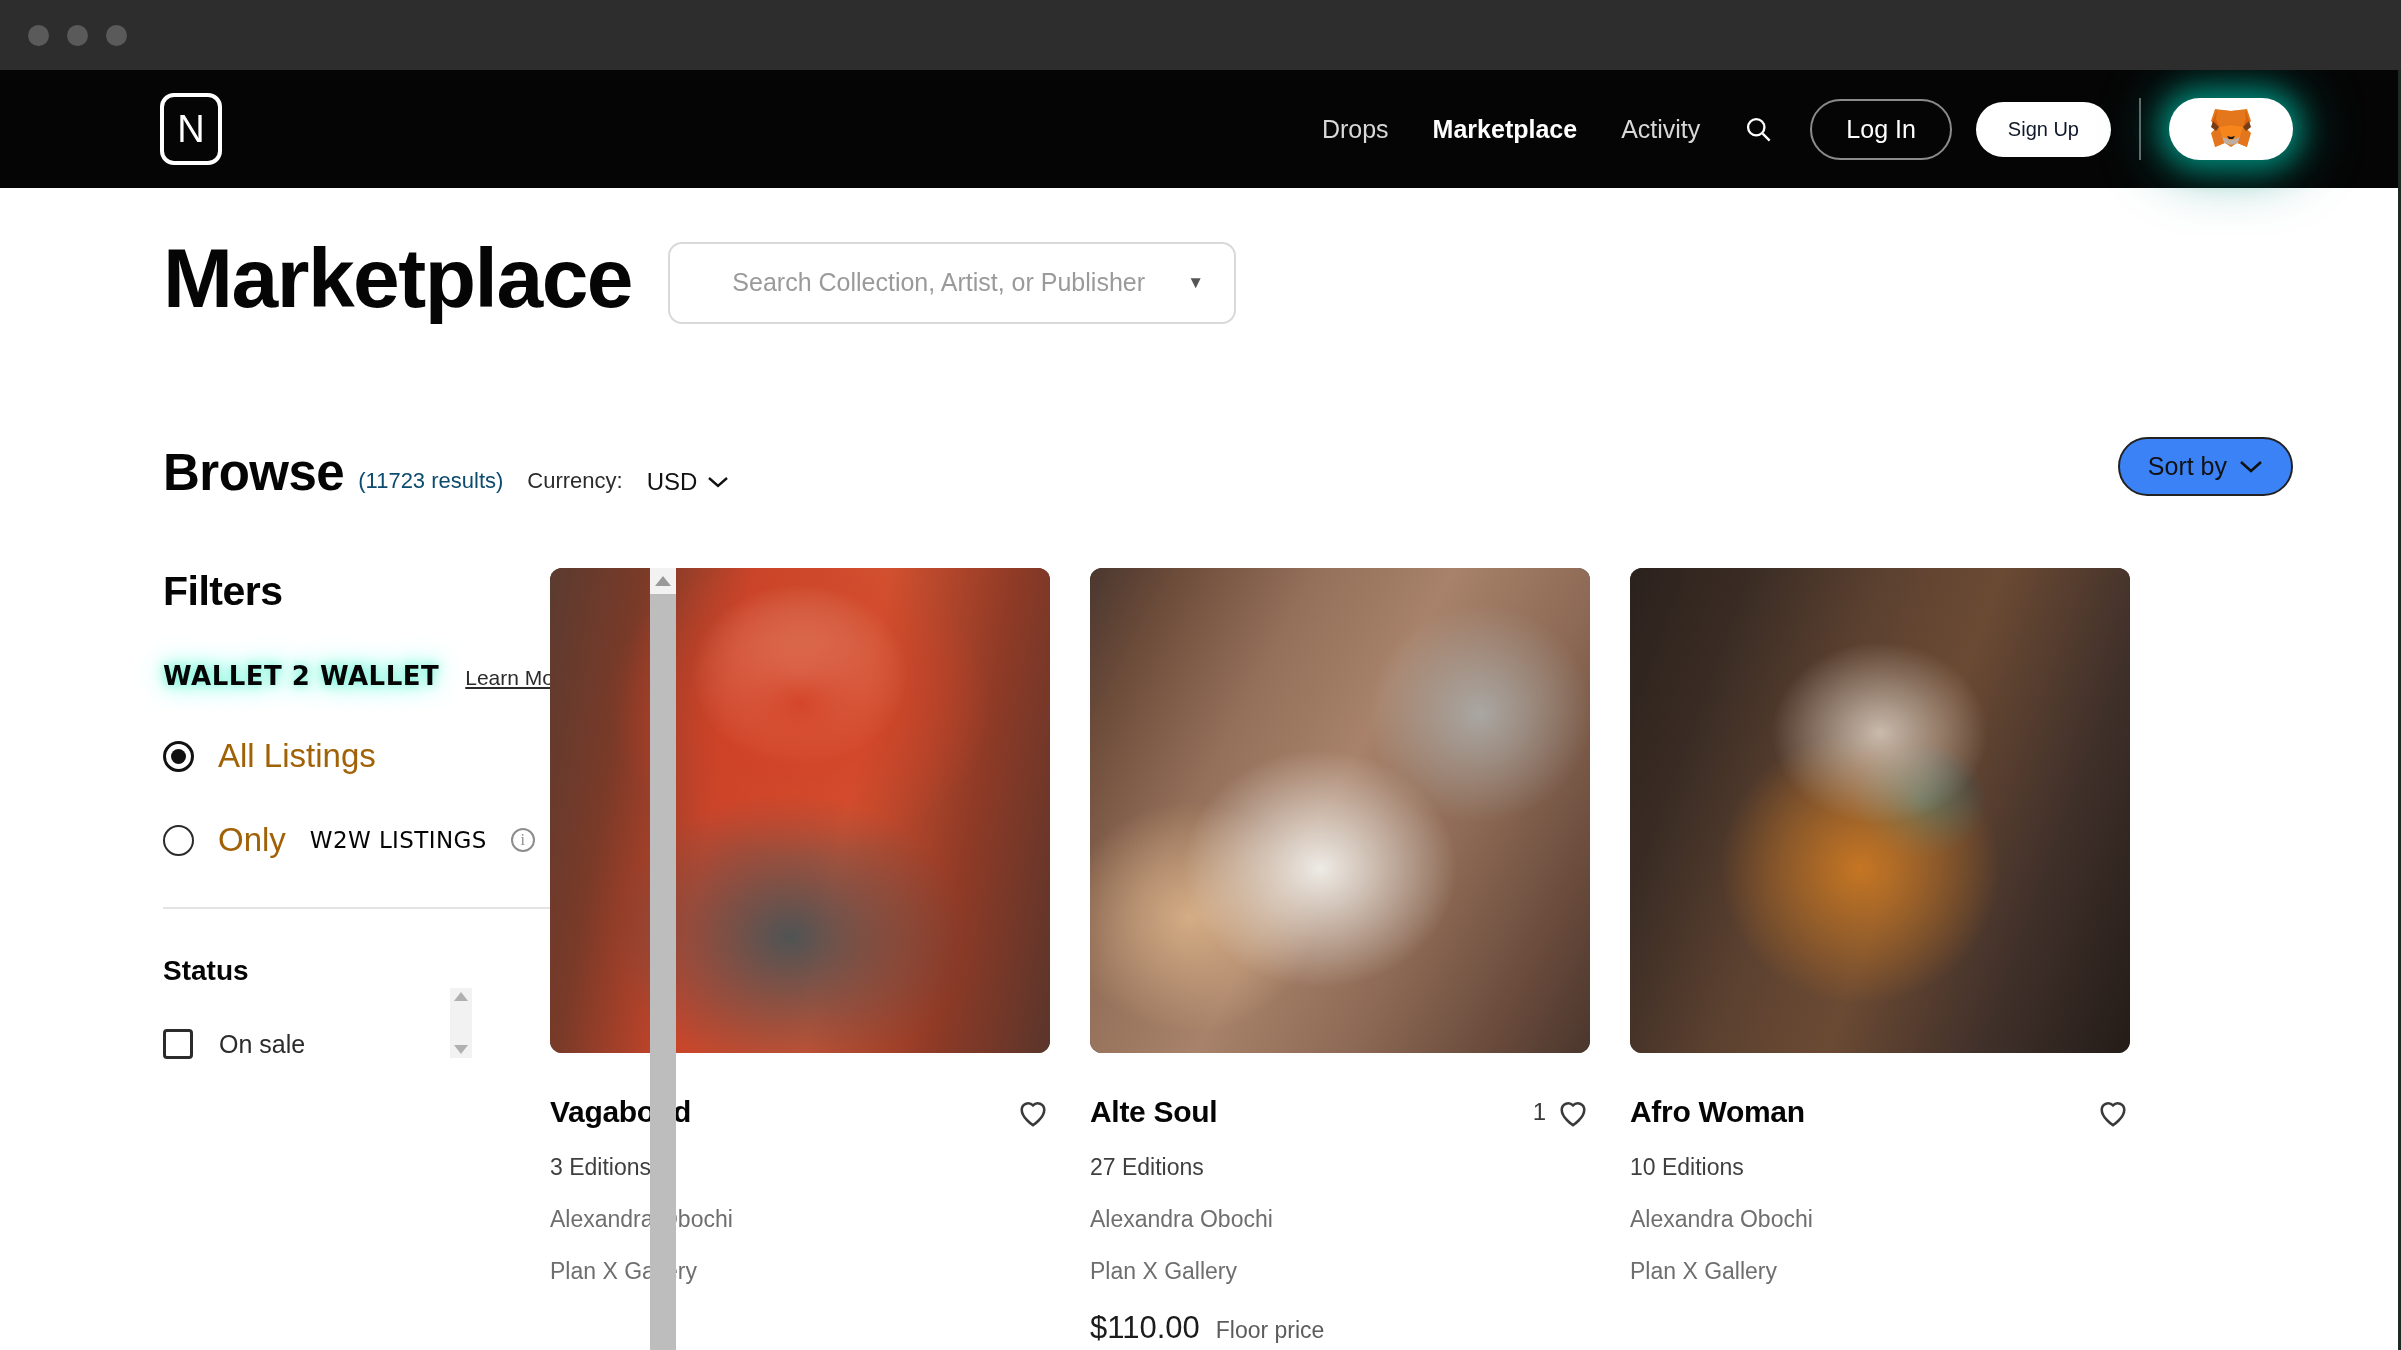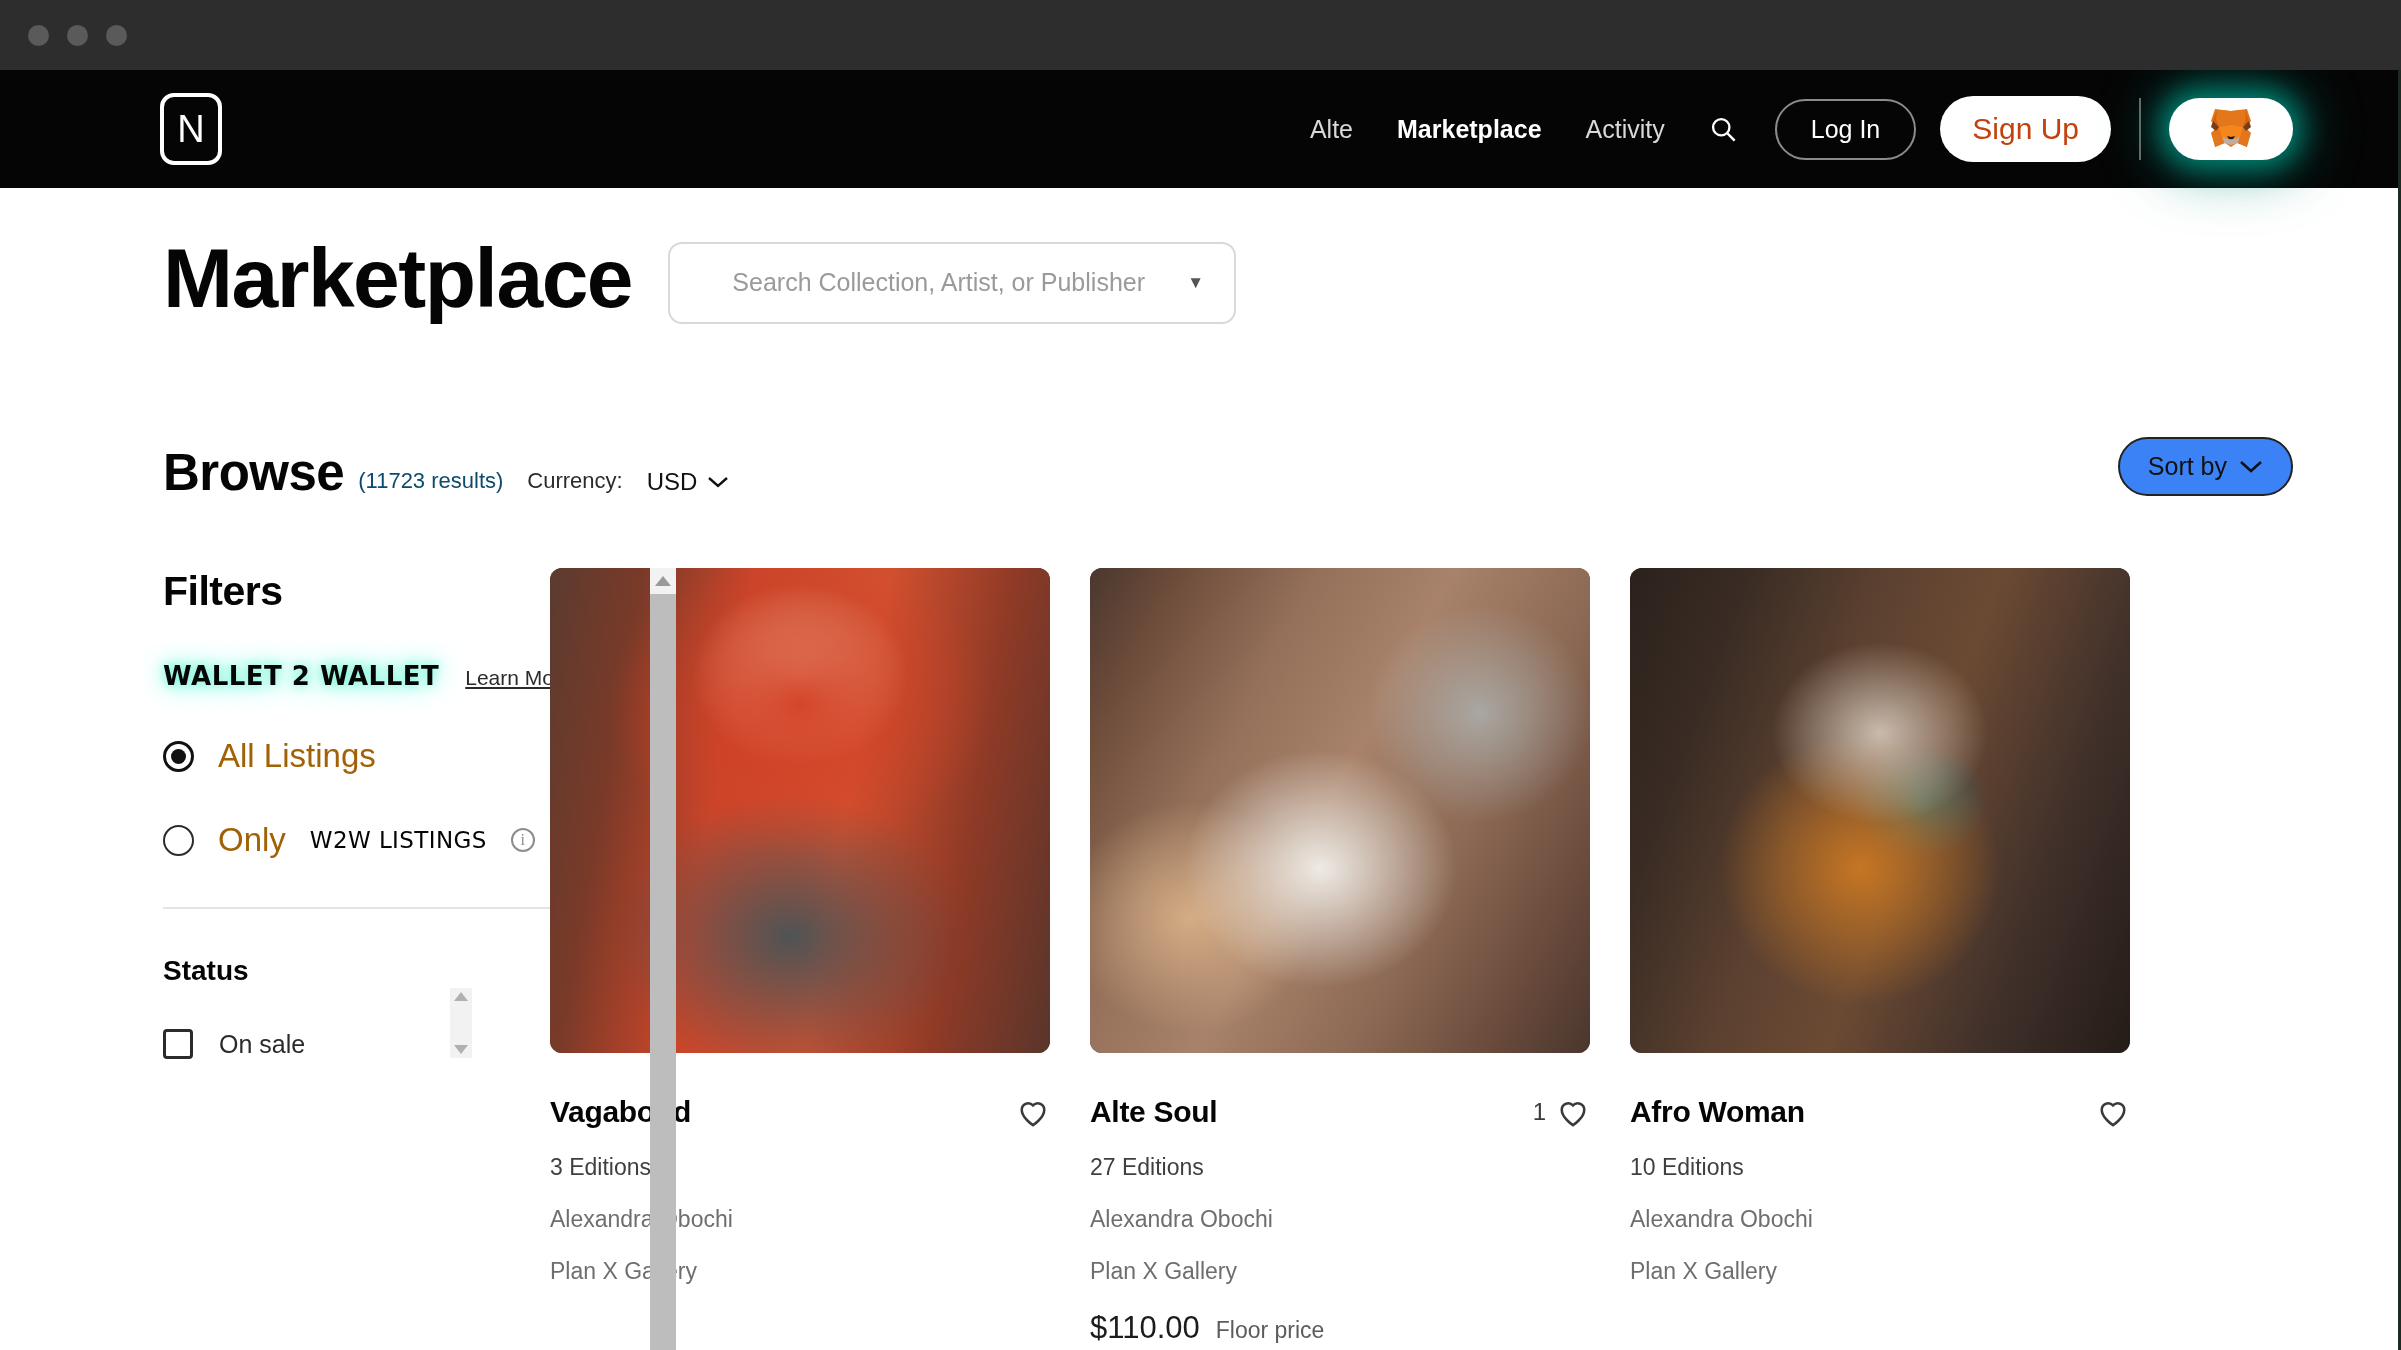--- a/index.html
+++ b/index.html
@@ -38,21 +38,21 @@
     color: #d8d8d8; font-size: 25px; padding: 0 22px; white-space: nowrap; cursor: pointer;
   }
   .nav-link.active { color: #ffffff; font-weight: bold; }
   .nav-search-icon { padding: 0 22px; display: flex; align-items: center; cursor: pointer; }
   .btn-login {
     color: #fff; font-size: 25px; border: 2px solid #8b8b8b; border-radius: 34px;
     padding: 14px 34px; margin-left: 16px; background: transparent; cursor: pointer;
     font-family: inherit; white-space: nowrap;
   }
   .btn-signup {
-    color: #c2410c; font-size: 30px; background: #ffffff; border: none; border-radius: 34px;
+    color: #0f172a; font-size: 20px; background: #ffffff; border: none; border-radius: 34px;
     padding: 16px 32px; margin-left: 24px; cursor: pointer; font-family: inherit; white-space: nowrap;
   }
   .nav-divider { width: 2px; height: 62px; background: #6a6a6a; margin: 0 28px; }
   .wallet-btn {
     width: 124px; height: 62px; border-radius: 34px; background: #ffffff; border: none;
     display: flex; align-items: center; justify-content: center; cursor: pointer;
     box-shadow: 0 0 26px 8px rgba(0,160,140,0.75), 0 0 54px 18px rgba(0,140,124,0.42);
   }
 
   
@@ -184,21 +184,21 @@
     <div class="dot"></div>
     <div class="dot"></div>
     <div class="dot"></div>
   </div>
 
   <div class="viewport">
 
     <div class="nav">
       <div class="logo">N</div>
       <div class="nav-right">
-        <div class="nav-link">Alte</div>
+        <div class="nav-link">Drops</div>
         <div class="nav-link active">Marketplace</div>
         <div class="nav-link">Activity</div>
         <div class="nav-search-icon">
           <svg width="28" height="28" viewBox="0 0 24 24" fill="none" stroke="#ffffff" stroke-width="2">
             <circle cx="10.5" cy="10.5" r="7"></circle>
               <line x1="16" y1="16" x2="22" y2="22"></line>
           </svg>
         </div>
         <button class="btn-login">Log In</button>
         <button class="btn-signup">Sign Up</button>

